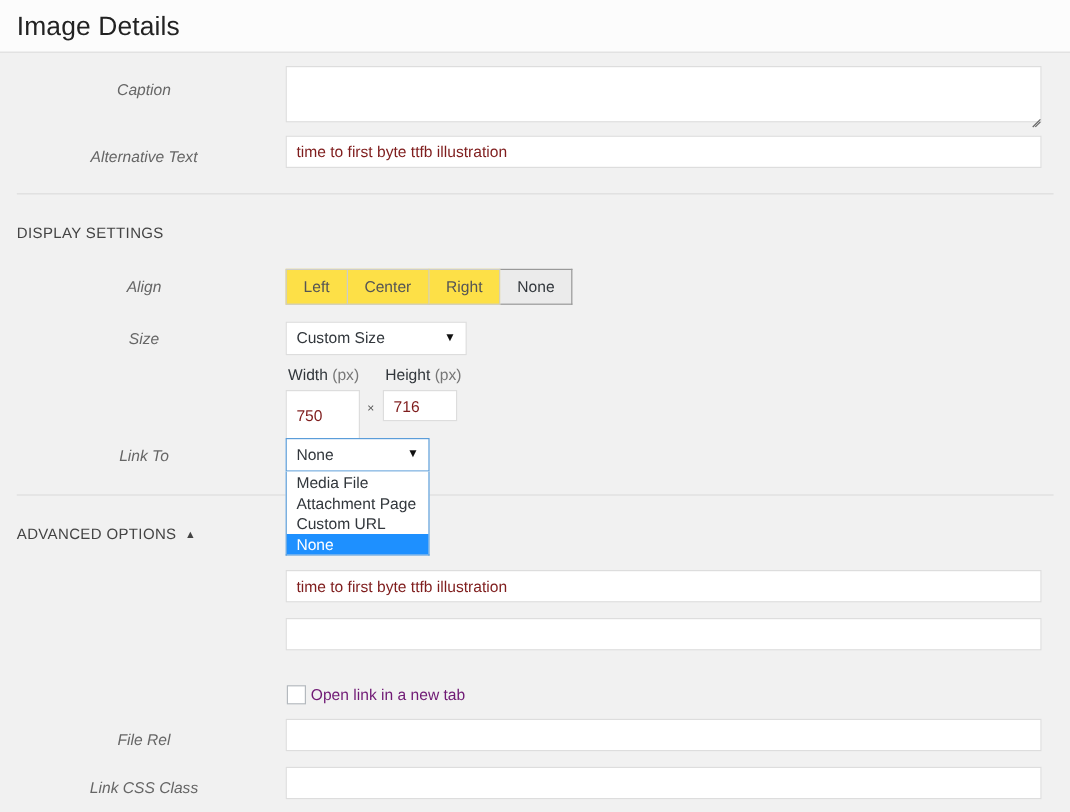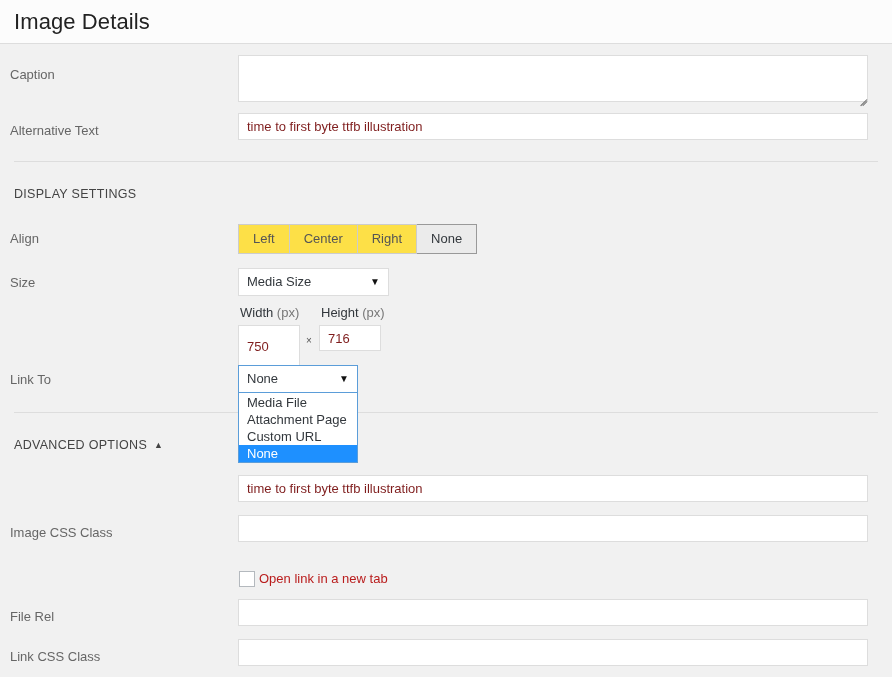--- a/index.html
+++ b/index.html
@@ -33,24 +33,25 @@
   .modal-body {
     position: absolute;
     left: 0; top: 45px;
     width: 892px; height: 632px;
     background: #f1f1f1;
   }
   .label-col {
     position: absolute;
     left: 10px;
     width: 220px;
-    text-align: left;
+    text-align: center;
     font-size: 13px;
     color: #666;
     line-height: 18px;
+    font-style: italic;
   }
 
   .text-input {
     position: absolute;
     background: #fff;
     border: 1px solid #ddd;
     border-radius: 0;
     font-family: "Liberation Sans", sans-serif;
     font-size: 13px;
     color: #7f1d1d;
@@ -210,21 +211,21 @@
   .checkbox-box {
     position: absolute;
     width: 16px; height: 16px;
     background: #fff;
     border: 1px solid #b4b9be;
     cursor: pointer;
   }
   .checkbox-text {
     position: absolute;
     font-size: 13px;
-    color: #b91c1c;
+    color: #701a75;
     line-height: 16px;
     white-space: nowrap;
   }
 </style>
 </head>
 <body>
 
 <div class="modal-header">
   <div class="modal-title">Image Details</div>
 </div>
@@ -250,21 +251,21 @@
   <div class="label-col" style="top:185px;">Align</div>
   <div class="btn-group" style="left:238px; top:179px;">
     <button class="btn">Left</button>
     <button class="btn">Center</button>
     <button class="btn">Right</button>
     <button class="btn active">None</button>
   </div>
 
   <div class="label-col" style="top:229px;">Size</div>
   <div class="select-box" style="left:238px; top:223px; width:151px;">
-    <span class="select-value">Media Size</span>
+    <span class="select-value">Custom Size</span>
     <span class="select-arrow">▼</span>
   </div>
 
   <div class="dim-label" style="left:240px; top:259px;">
     <span>Width</span>
     <span class="unit">(px)</span>
   </div>
   <div class="dim-label" style="left:321px; top:259px;">
     <span>Height</span>
     <span class="unit">(px)</span>
@@ -286,21 +287,20 @@
   </div>
   <div class="dropdown-list" style="left:238px; top:348px; width:120px;">
     <div class="dropdown-option">Media File</div>
     <div class="dropdown-option">Attachment Page</div>
     <div class="dropdown-option">Custom URL</div>
     <div class="dropdown-option selected">None</div>
   </div>
 
   <input class="text-input" type="text" style="left: 238px; top: 430px; width: 630px; height: 27px;" value="time to first byte ttfb illustration">
 
-  <div class="label-col" style="top:479px;">Image CSS Class</div>
   <input class="text-input" type="text" style="left: 238px; top: 470px; width: 630px; height: 27px;" value="">
 
   <div class="checkbox-box" style="left:239px; top:526px;"></div>
   <div class="checkbox-text" style="left:259px; top:526px;">Open link in a new tab</div>
 
   <div class="label-col" style="top:563px;">File Rel</div>
   <input class="text-input" type="text" style="left: 238px; top: 554px; width: 630px; height: 27px;" value="">
 
   <div class="label-col" style="top:603px;">Link CSS Class</div>
   <input class="text-input" type="text" style="left: 238px; top: 594px; width: 630px; height: 27px;" value="">

